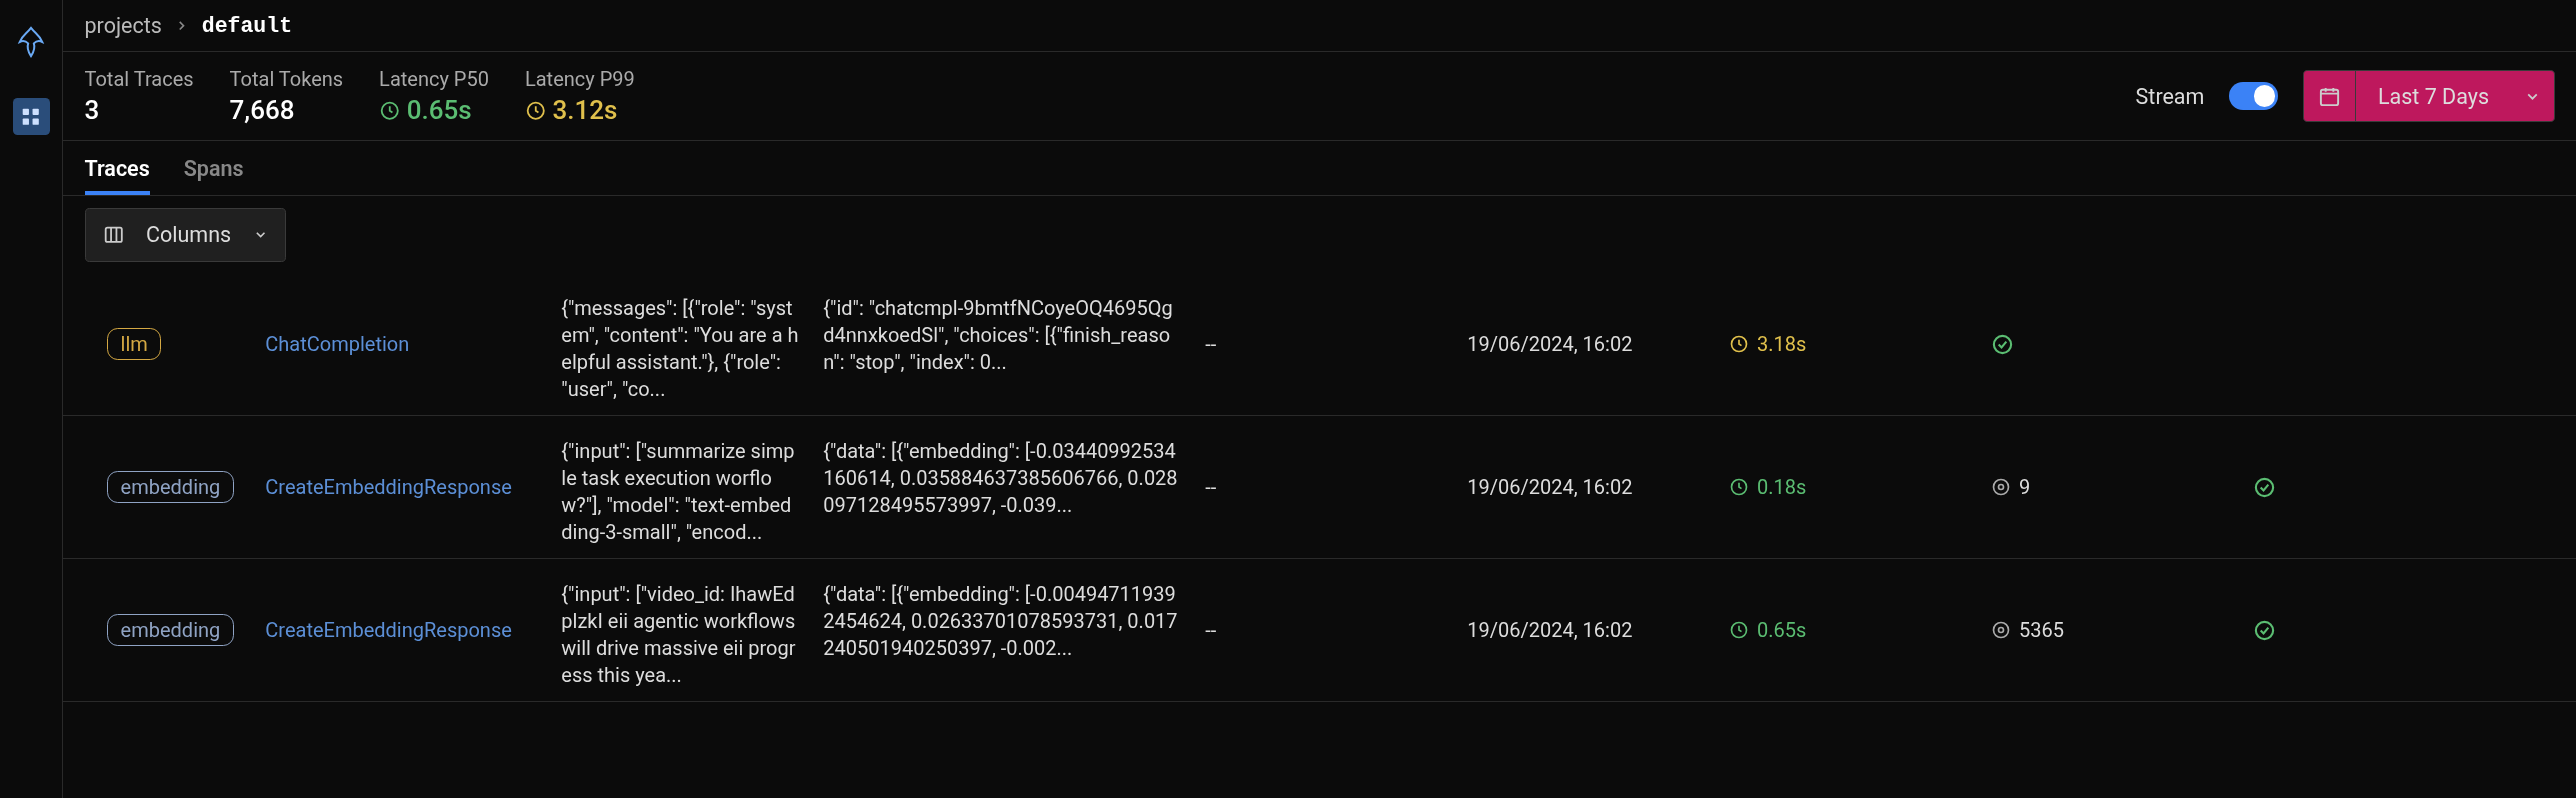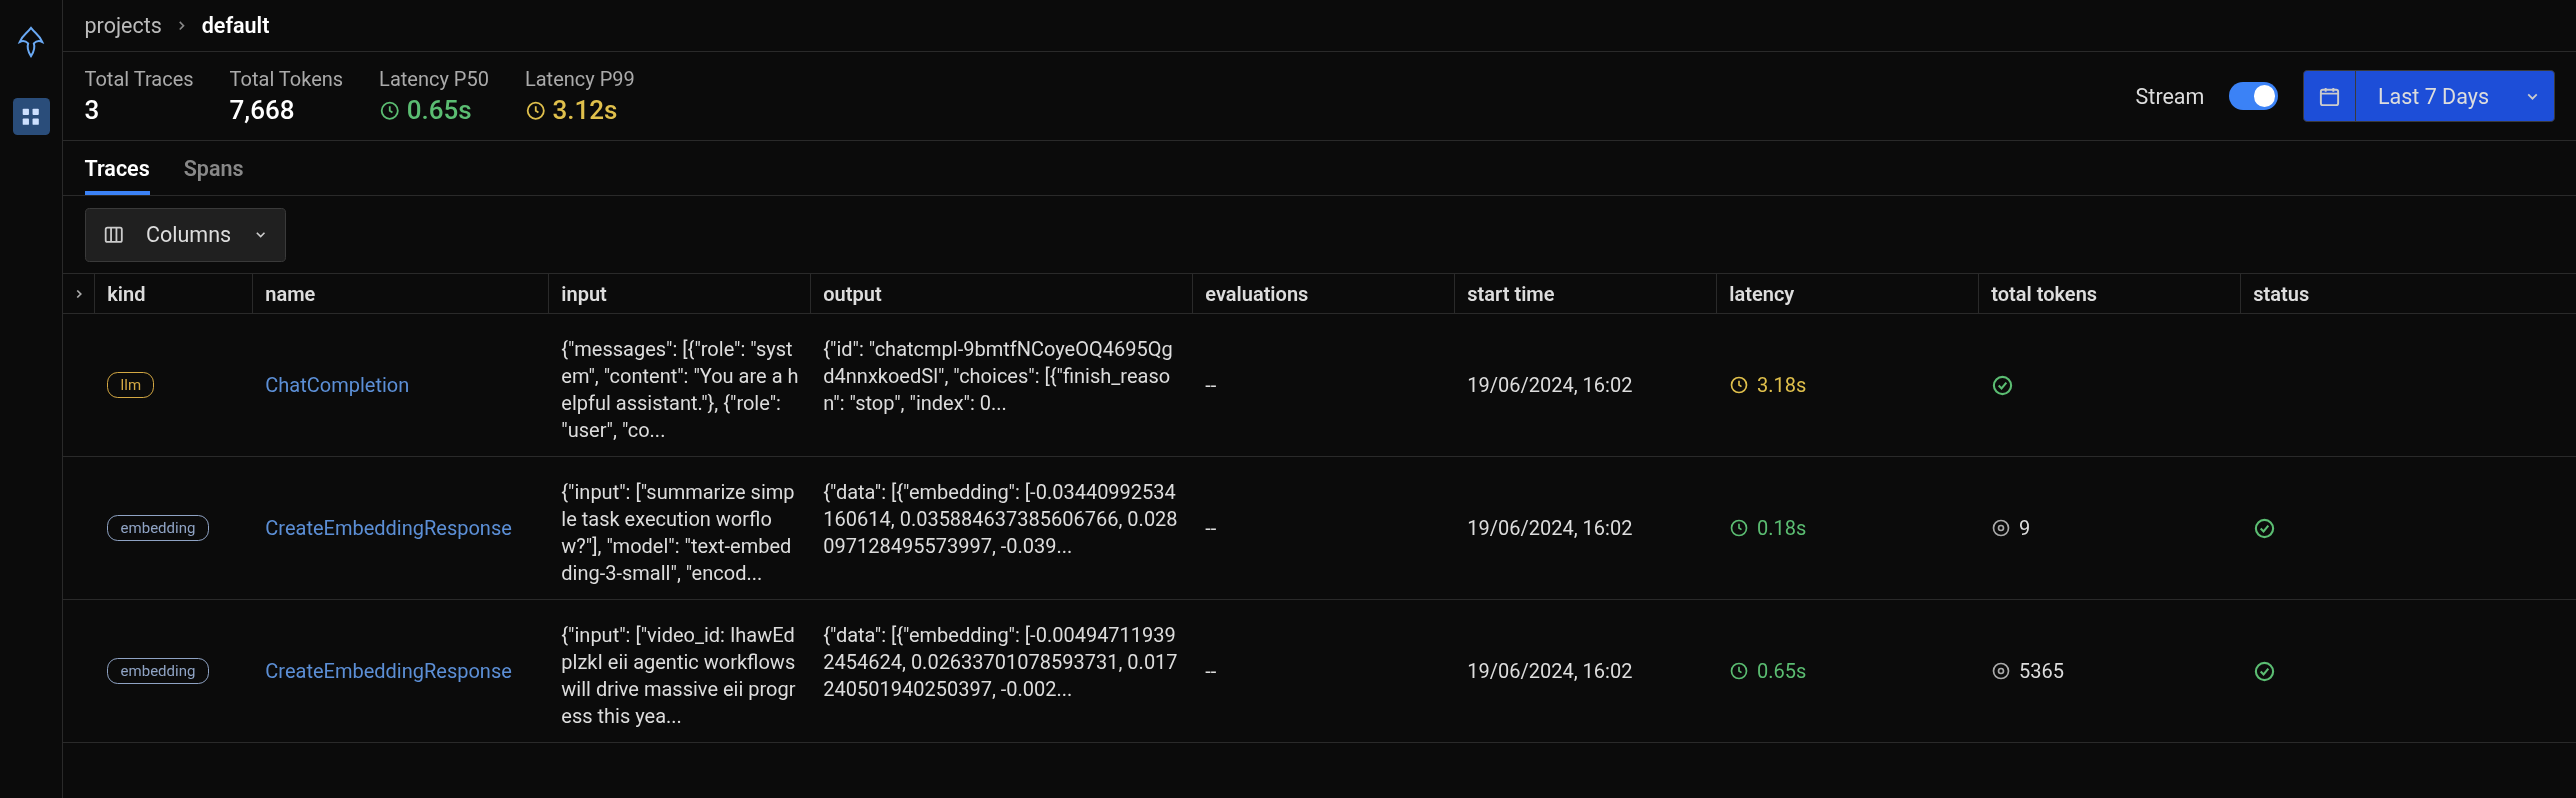--- a/index.html
+++ b/index.html
@@ -62,20 +62,21 @@
     .breadcrumb-bar .proj {
       color: #bbb;
     }
     .breadcrumb-bar .sep {
       margin: 0 12.3px;
       color: #888;
     }
     .breadcrumb-bar .cur {
       color: #fff;
       font-weight: 600;
+      font-family: Liberation Mono, monospace;
     }
     .metrics-bar {
       height: 89px;
       padding: 0 21.5px;
       display: flex;
       align-items: center;
       justify-content: space-between;
       border-bottom: 0.8px solid #2a2a2a;
     }
     .metrics-left {
@@ -121,21 +122,21 @@
       width: 21.5px;
       height: 21.5px;
       background: #fff;
       border-radius: 50%;
       top: 3.1px;
       right: 3.1px;
     }
     .date-picker {
       display: flex;
       align-items: center;
-      background: #1d4ed8;
+      background: #be185d;
       border: 0.8px solid #3a3a3a;
       border-radius: 4.6px;
       height: 52px;
     }
     .date-icon-box {
       width: 52px;
       height: 100%;
       display: flex;
       align-items: center;
       justify-content: center;
@@ -280,21 +281,21 @@
       color: #ddd;
       overflow: hidden;
     }
     .td.wrap {
       align-items: flex-start;
       padding-top: 21.5px;
     }
     .kind-pill {
       padding: 3.1px 12.3px;
       border-radius: 10.7px;
-      font-size: 15px;
+      font-size: 20px;
     }
     .kind-llm {
       border: 1.2px solid #d4a843;
       color: #d4a843;
     }
     .kind-embedding {
       border: 1.2px solid #8fa3c4;
       color: #8fa3c4;
     }
     .name-link {
@@ -413,36 +414,20 @@
             <path d="M9 4v16M15 4v16"></path>
           </svg>
         <span>Columns</span>
         <svg width="15.3" height="15.3" viewBox="0 0 24 24" fill="none" stroke="#ccc" stroke-width="2.5">
             <path d="M6 9l6 6 6-6"></path>
           </svg>
       </div>
     </div>
 
     <div class="table">
-      <div class="thead">
-        <div class="th col-expander">
-          <svg width="14" height="14" viewBox="0 0 24 24" fill="none" stroke="#aaa" stroke-width="3">
-              <path d="M9 6l6 6-6 6"></path>
-            </svg>
-        </div>
-        <div class="th col-kind">kind</div>
-        <div class="th col-name">name</div>
-        <div class="th col-input">input</div>
-        <div class="th col-output">output</div>
-        <div class="th col-eval">evaluations</div>
-        <div class="th col-start">start time</div>
-        <div class="th col-lat">latency</div>
-        <div class="th col-tok">total tokens</div>
-        <div class="th col-stat">status</div>
-      </div>
       <div id="tbody">
           <div class="trow">
     <div class="td col-expander"></div>
     <div class="td col-kind">
       <span class="kind-pill kind-llm">llm</span>
     </div>
     <div class="td col-name">
       <span class="name-link">ChatCompletion</span>
     </div>
     <div class="td col-input wrap">

